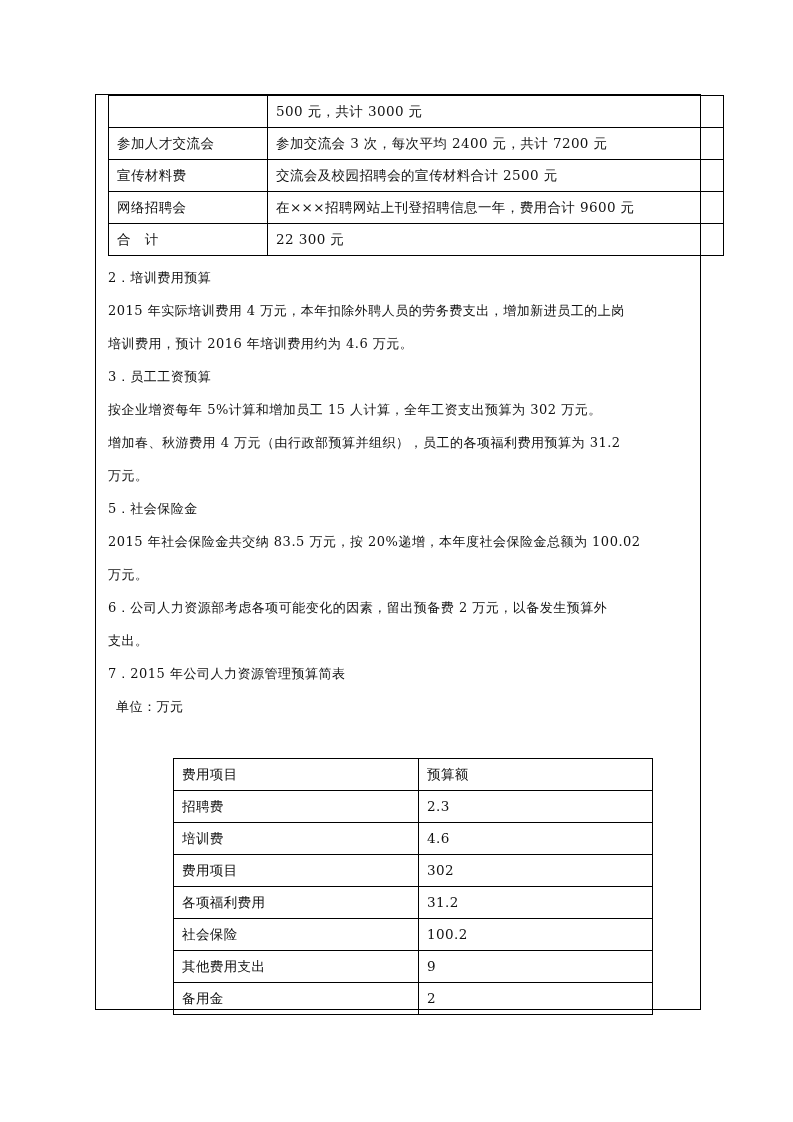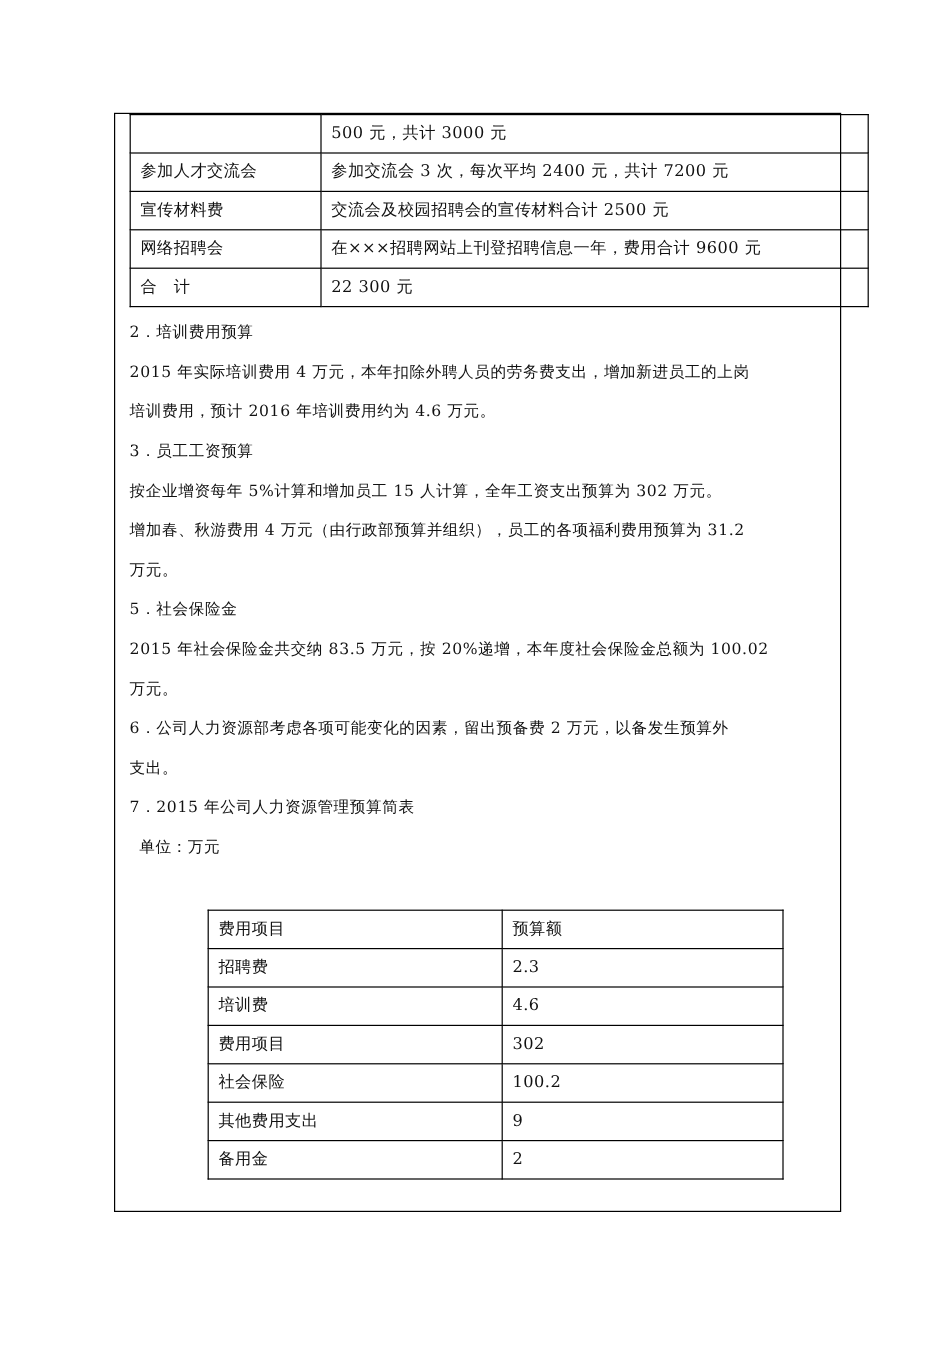--- a/index.html
+++ b/index.html
@@ -143,20 +143,24 @@
       </tr>
       <tr>
         <td class="col-name">培训费</td>
         <td class="col-value">4.6</td>
       </tr>
       <tr>
         <td class="col-name">费用项目</td>
         <td class="col-value">302</td>
       </tr>
       <tr>
+        <td class="col-name">各项福利费用</td>
+        <td class="col-value">31.2</td>
+      </tr>
+      <tr>
         <td class="col-name">社会保险</td>
         <td class="col-value">100.2</td>
       </tr>
       <tr>
         <td class="col-name">其他费用支出</td>
         <td class="col-value">9</td>
       </tr>
       <tr>
         <td class="col-name">备用金</td>
         <td class="col-value">2</td>

